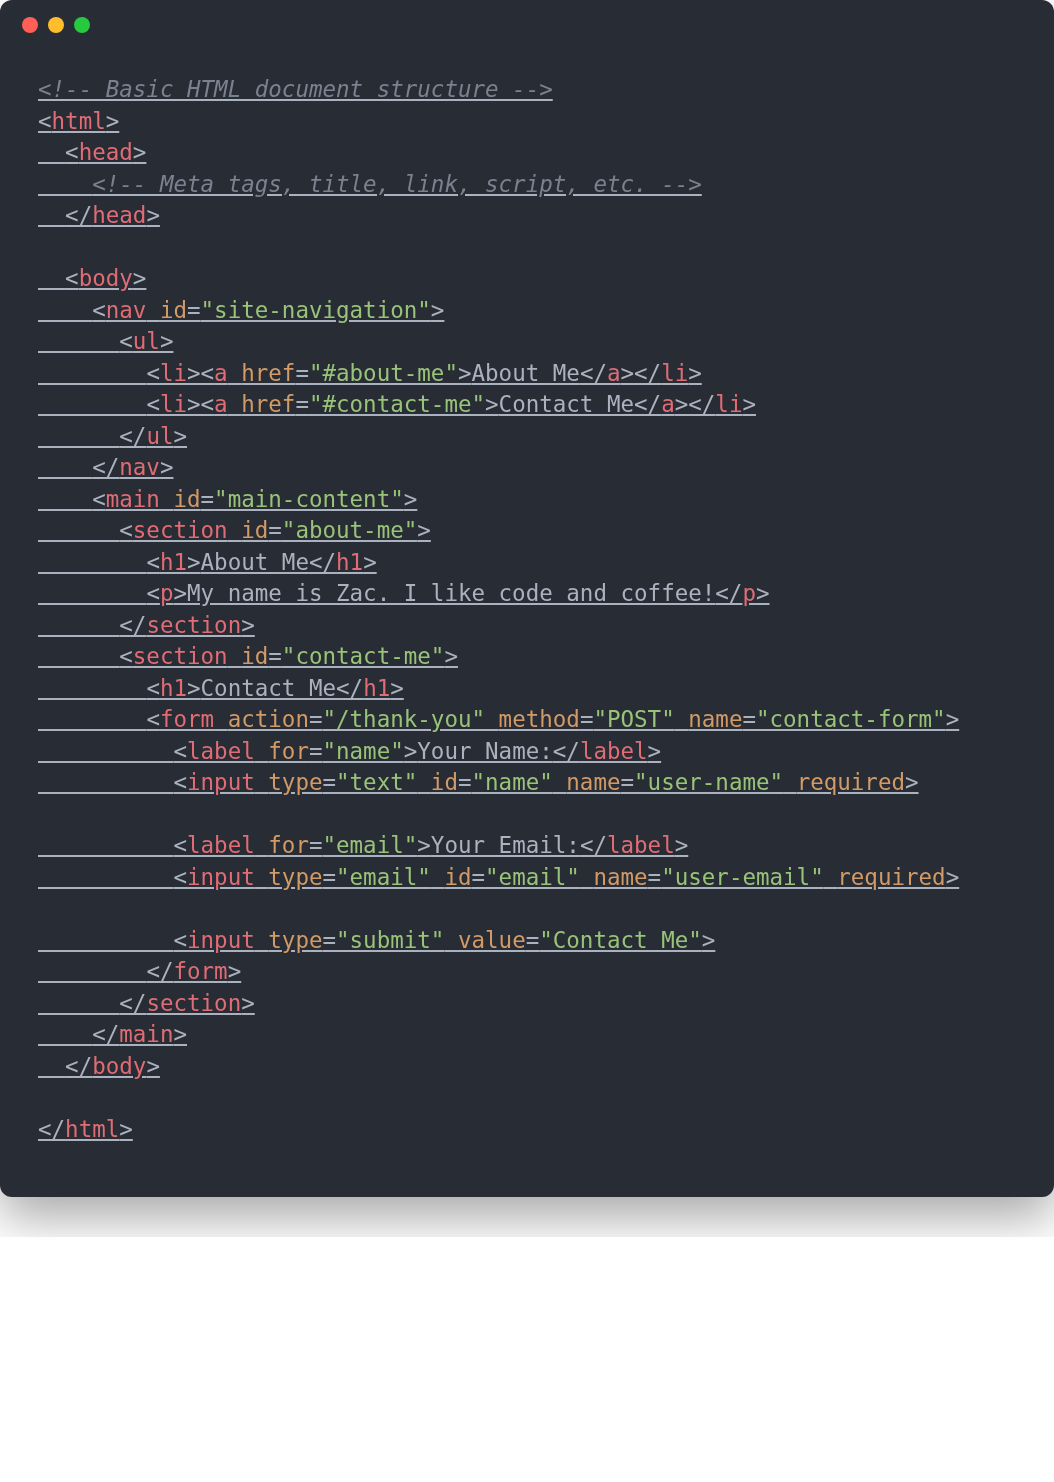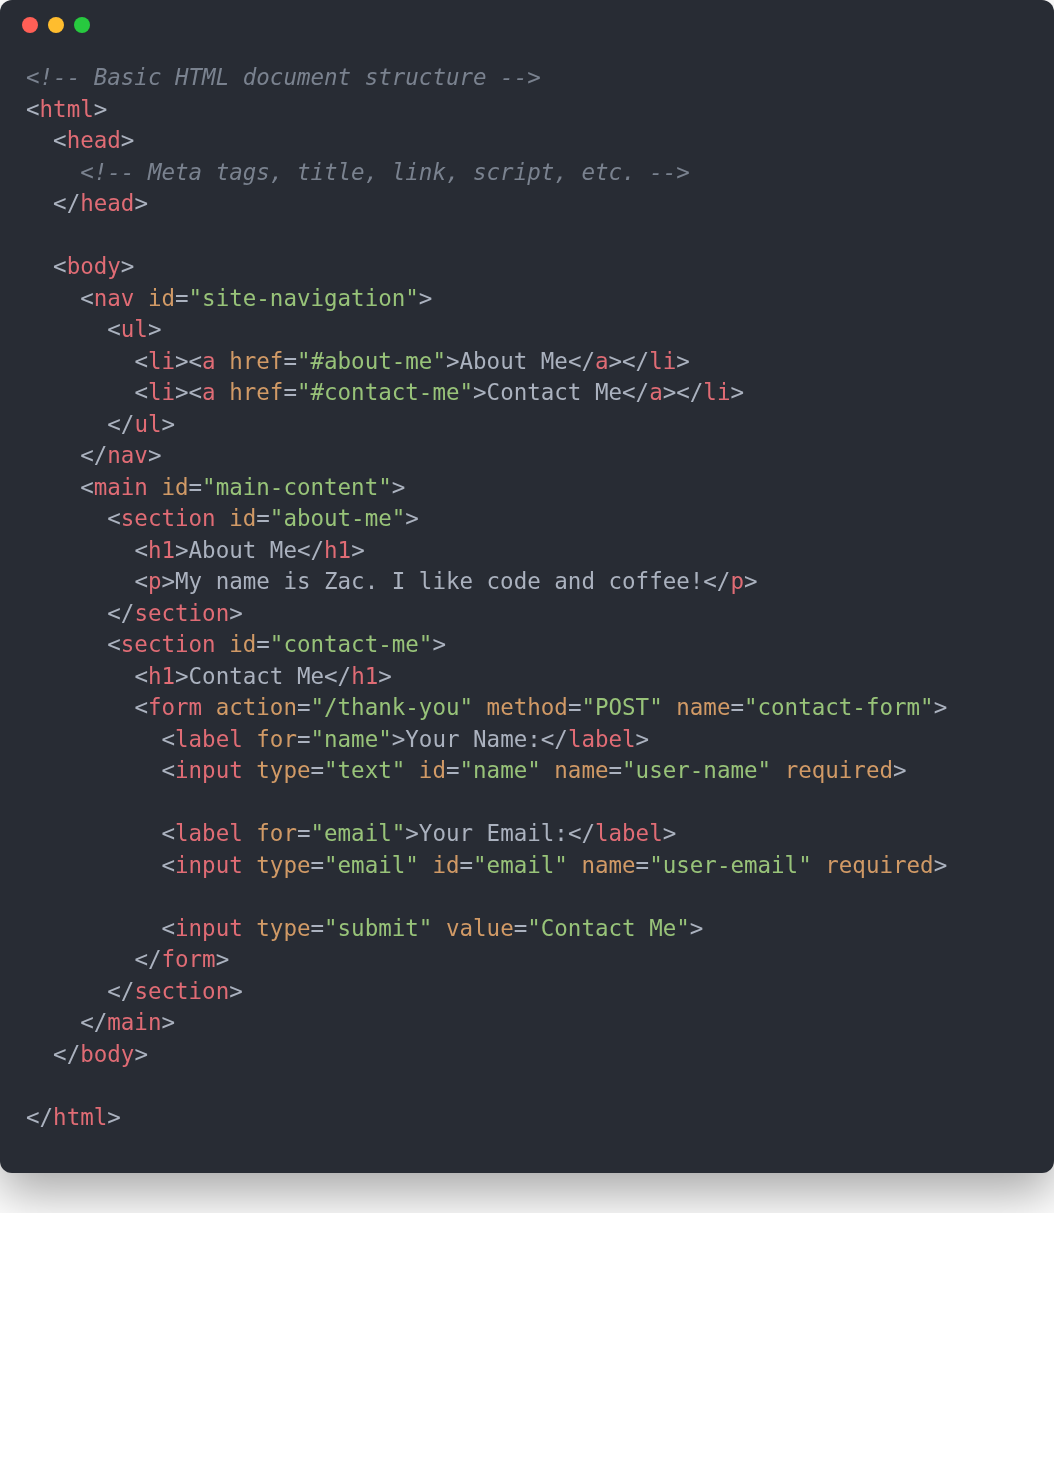--- a/index.html
+++ b/index.html
@@ -34,25 +34,26 @@
     width: 16px;
     height: 16px;
     border-radius: 50%;
     display: inline-block;
   }
   .dot.red    { background: #ff5f56; }
   .dot.yellow { background: #ffbd2e; }
   .dot.green  { background: #27c93f; }
 
   pre.code {
-    margin: 0;
+    margin: 12px;
     padding: 12px 26px 10px 26px;
     white-space: pre-wrap;
     word-break: break-word;
     font-style: normal;
+    text-decoration: underline;
   }
 
   
   .c-comment { color: #7a828f; font-style: italic; }
   .c-punc    { color: #abb2bf; }
   .c-tag     { color: #e06c75; }
   .c-attr    { color: #d19a66; }
   .c-str     { color: #98c379; }
   .c-text    { color: #abb2bf; }
 </style>

